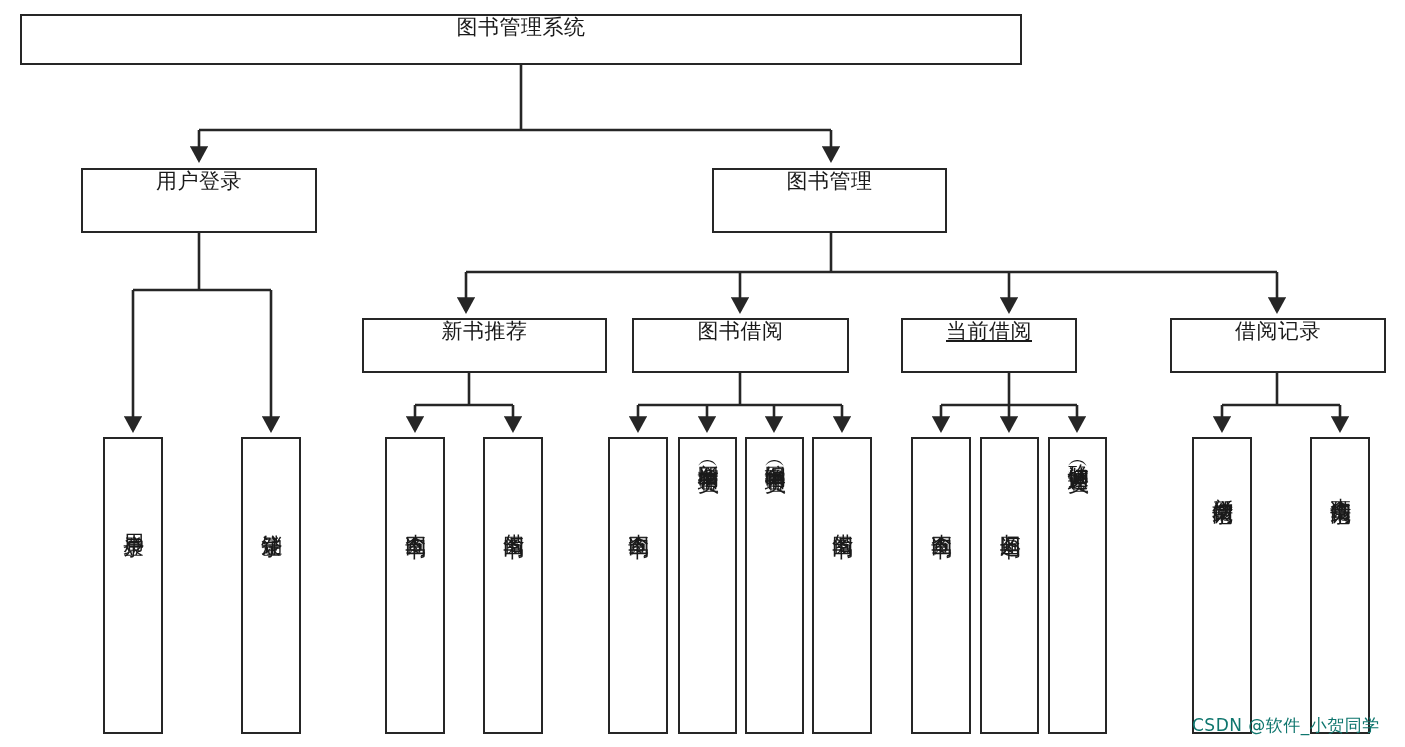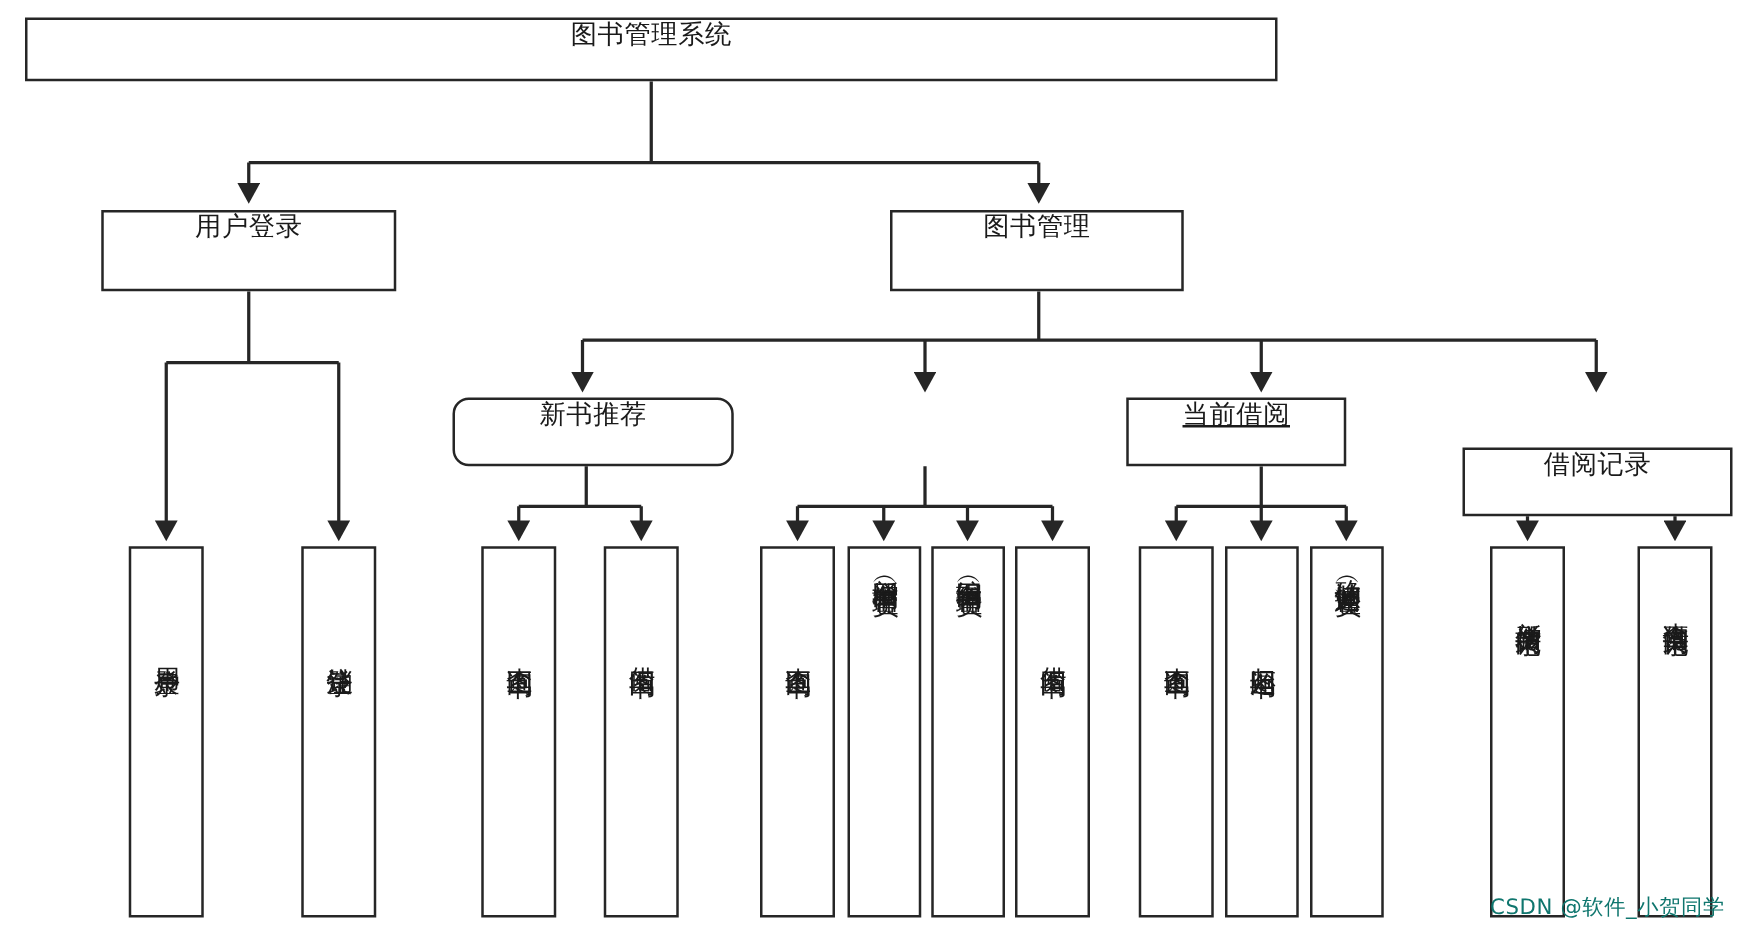--- a/index.html
+++ b/index.html
@@ -122,27 +122,30 @@
     <span>图书管理系统</span>
   </div>
 
   <div class="node node-h" style="left:81px; top:168px; width:236px; height:65px;">
     <span>用户登录</span>
   </div>
   <div class="node node-h" style="left:712px; top:168px; width:235px; height:65px;">
     <span>图书管理</span>
   </div>
 
-  <div class="node node-h" style="left:362px; top:318px; width:225px; height:55px;border-radius:13px;">
+  <div class="node node-h" style="left:362px; top:318px; width:245px; height:55px;">
     <span>新书推荐</span>
+  </div>
+  <div class="node node-h" style="left:632px; top:318px; width:217px; height:55px;">
+    <span>图书借阅</span>
   </div>
   <div class="node node-h" style="left:901px; top:318px; width:176px; height:55px;text-decoration:underline;">
     <span>当前借阅</span>
   </div>
-  <div class="node node-h" style="left:1170px; top:318px; width:216px; height:55px;margin-top:40px;">
+  <div class="node node-h" style="left:1170px; top:318px; width:216px; height:55px;">
     <span>借阅记录</span>
   </div>
 
   <div class="node node-v" style="left:103px; top:437px; width:60px; height:297px; padding-top:78px;">
     <span class="vtext">用户登录</span>
   </div>
   <div class="node node-v" style="left:241px; top:437px; width:60px; height:297px; padding-top:78px;">
     <span class="vtext">注销登录</span>
   </div>
 

